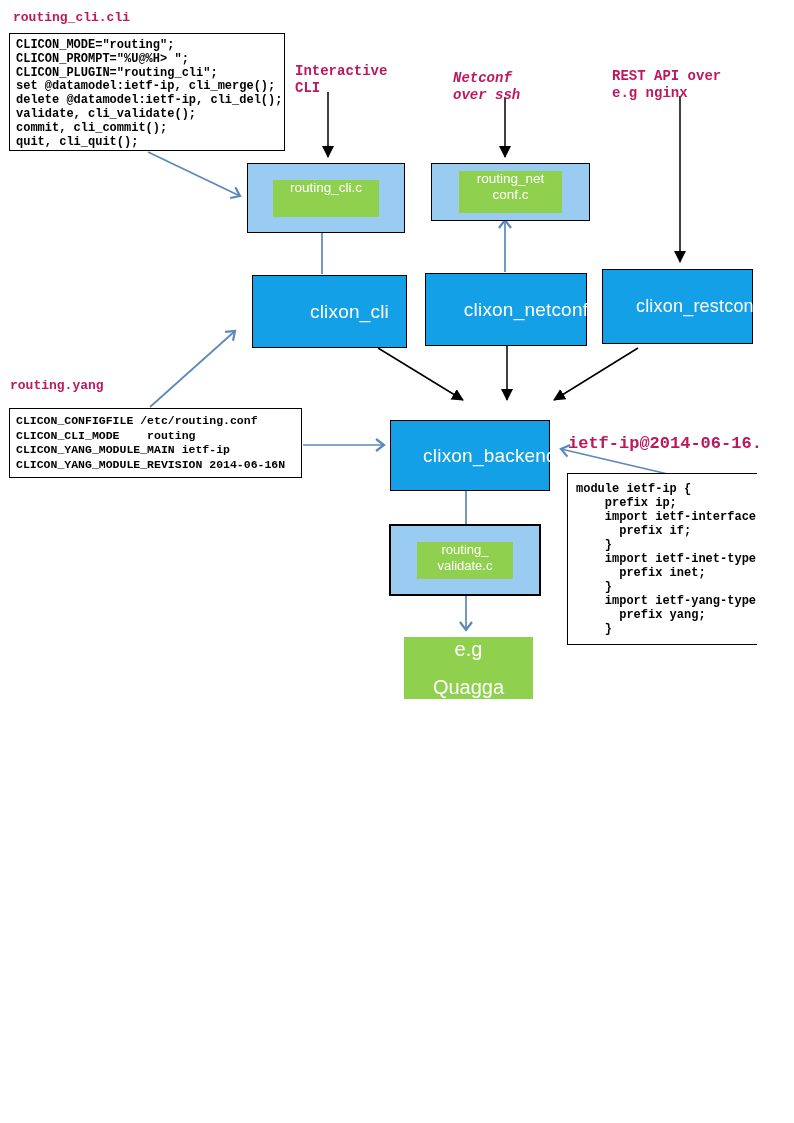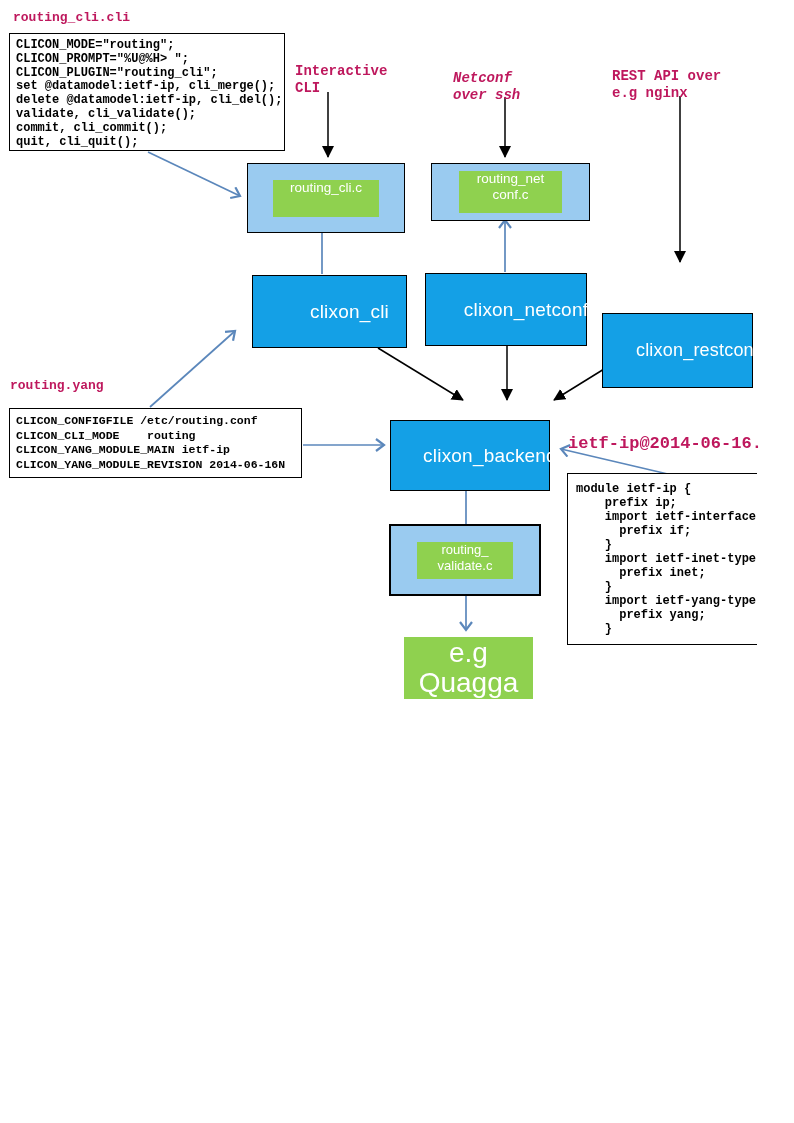--- a/index.html
+++ b/index.html
@@ -42,21 +42,21 @@
     align-items: center;
     justify-content: center;
     color: #fff;
     text-align: center;
     white-space: pre-line;
   }
   .host  { background: var(--light-blue, #9ACBF0); border: 1.5px solid #000; }
   .proc  { background: var(--bright-blue, #14A0E6); border: 1.5px solid #000;
            font-size: 19px; letter-spacing: 0.2px; padding-left: 40px; }
   .plugin{ background: var(--green, #8FD14F); font-size: 13.5px; line-height: 16px; }
-  .quagga{ background: var(--green, #8FD14F); font-size: 28px; line-height: 30px; }
+  .quagga{ background: var(--green, #8FD14F); font-size: 20px; line-height: 38px; }
 
   svg.wires { position: absolute; left: 0; top: 0; pointer-events: none; }
   svg.wires line { fill: none; }
   .wire-black { stroke: #000; stroke-width: 1.5; }
   .wire-blue  { stroke: var(--arrow-blue, #5B87BB); stroke-width: 1.7; }
 </style>
 </head>
 <body>
 
 <div class="canvas">
@@ -108,21 +108,21 @@
   <div class="abs node host" style="left:247px; top:163px; width:158px; height:70px;">
     <div class="plugin" style="width:106px; height:37px;">routing_cli.c</div>
   </div>
   <div class="abs node host" style="left:431px; top:163px; width:159px; height:58px;">
     <div class="plugin" style="width:103px; height:42px;">routing_net
 conf.c</div>
   </div>
 
   <div class="abs node proc" style="left:252px; top:275px; width:155px; height:73px;">clixon_cli</div>
   <div class="abs node proc" style="left:425px; top:273px; width:162px; height:73px;">clixon_netconf</div>
-  <div class="abs node proc" style="left:602px; top:269px; width:151px; height:75px; font-size:18px;margin-top:44px;">clixon_restconf</div>
+  <div class="abs node proc" style="left:602px; top:269px; width:151px; height:75px; font-size:18px;">clixon_restconf</div>
   <div class="abs node proc" style="left:390px; top:420px; width:160px; height:71px;">clixon_backend</div>
 
   <div class="abs mono-label" style="left:10px; top:378px; font-size:13px;">routing.yang</div>
   <div class="abs codebox" style="left:9px; top:408px; width:293px; height:70px; font-size:11.5px; line-height:14.5px;">CLICON_CONFIGFILE /etc/routing.conf
 CLICON_CLI_MODE    routing
 CLICON_YANG_MODULE_MAIN ietf-ip
 CLICON_YANG_MODULE_REVISION 2014-06-16N</div>
 
   <div class="abs mono-label" style="left:568px; top:434px; font-size:17px;">ietf-ip@2014-06-16.</div>
   <div class="abs codebox" style="left:567px; top:473px; width:190px; height:172px; border-right:none; font-size:12px; line-height:14px; padding:8px 0 6px 8px;">module ietf-ip {

